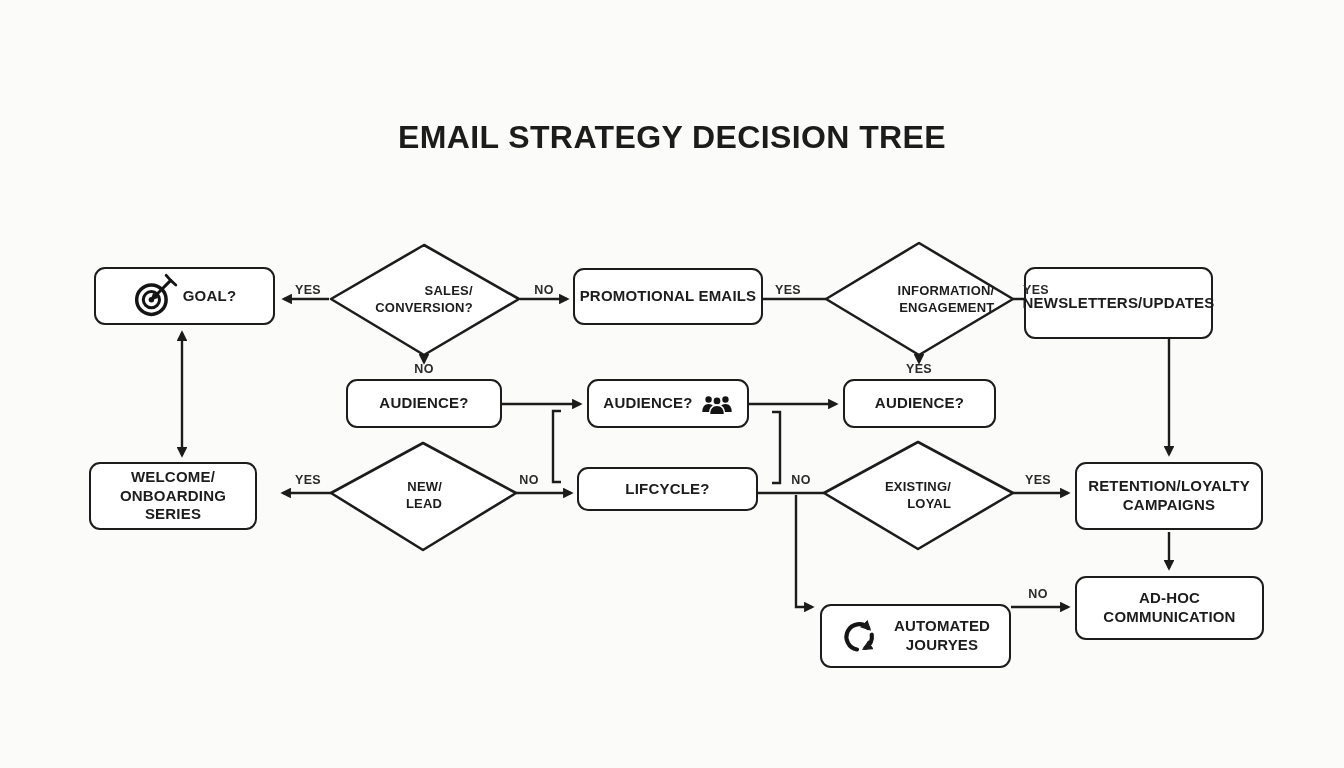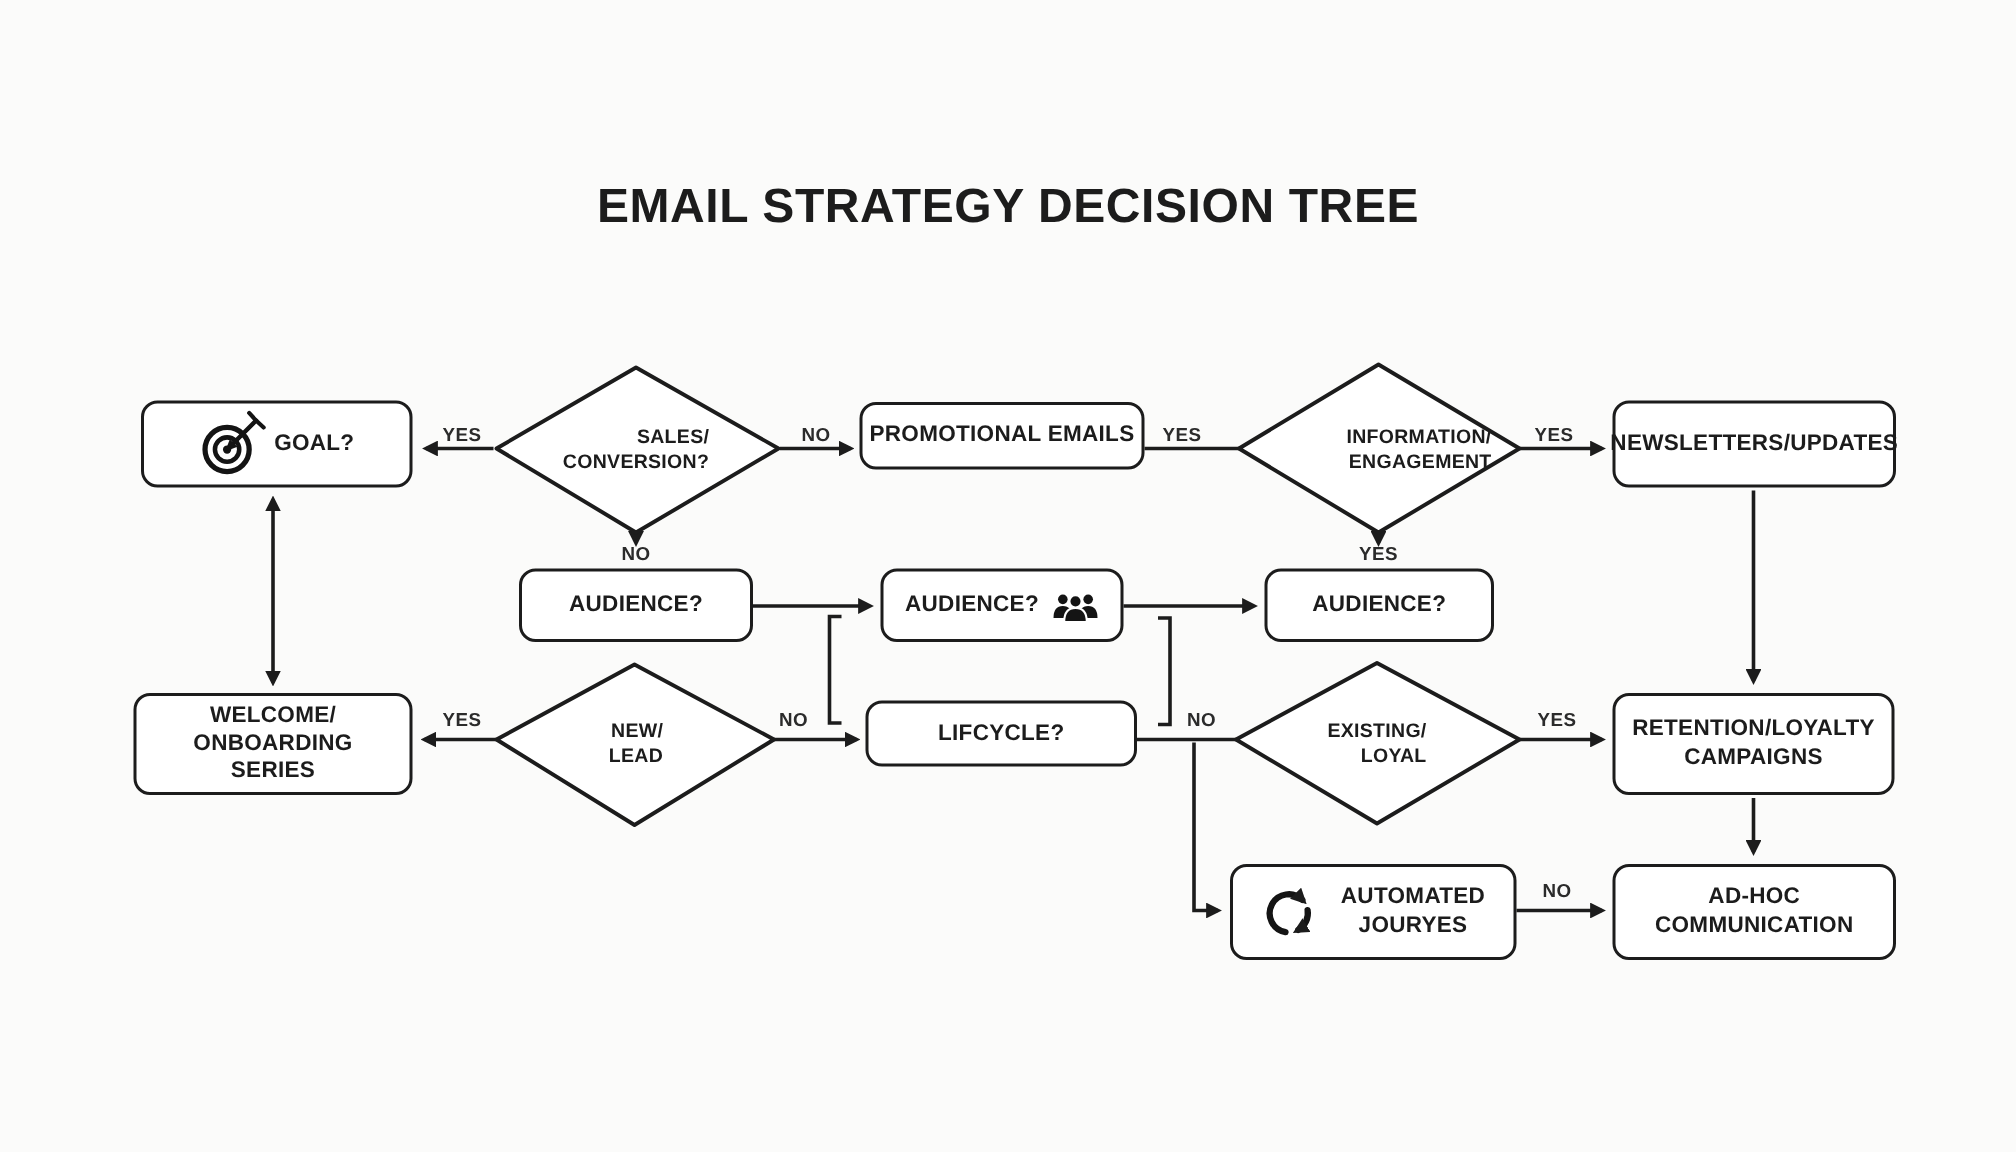--- a/index.html
+++ b/index.html
@@ -92,25 +92,25 @@
       <circle cx="20" cy="28" r="16" fill="none" stroke="#141414" stroke-width="3.8"></circle>
       <circle cx="20" cy="28" r="8.8" fill="none" stroke="#141414" stroke-width="3.3"></circle>
       <circle cx="20" cy="28" r="3" fill="#141414"></circle>
       <path d="M41 7 L23.5 24.5" stroke="#141414" stroke-width="3.2" stroke-linecap="round" fill="none"></path>
       <path d="M18.5 29.5 L27.5 26 L22 20.5 Z" fill="#141414"></path>
       <path d="M36 1.5 L41 7 L46.5 12" fill="none" stroke="#141414" stroke-width="3" stroke-linecap="round" stroke-linejoin="round"></path>
     </svg>
     <span>GOAL?</span>
   </div>
 
-  <div class="node" style="left:573px;top:268px;width:190px;height:45px;">
+  <div class="node" style="left:573px;top:268px;width:190px;height:57px;">
     <span>PROMOTIONAL EMAILS</span>
   </div>
 
-  <div class="node" style="left:1075px;top:267px;width:189px;height:58px;">
+  <div class="node" style="left:1024px;top:267px;width:189px;height:72px;">
     <span>NEWSLETTERS/UPDATES</span>
   </div>
 
   <div class="node" style="left:346px;top:379px;width:156px;height:49px;">
     <span>AUDIENCE?</span>
   </div>
 
   <div class="node" style="left:587px;top:379px;width:162px;height:49px;gap:8px;">
     <span>AUDIENCE?</span>
     <svg class="icon" width="32" height="24" viewBox="0 0 36 26">
@@ -120,40 +120,40 @@
       <path d="M20.5 22 Q20.5 13 27.5 13 Q34.5 13 34.5 22 Z" fill="#141414"></path>
       <circle cx="18" cy="9.5" r="4.6" fill="#141414" stroke="#ffffff" stroke-width="1.6"></circle>
       <path d="M9.5 25 Q9.5 14.5 18 14.5 Q26.5 14.5 26.5 25 Z" fill="#141414" stroke="#ffffff" stroke-width="1.6"></path>
     </svg>
   </div>
 
   <div class="node" style="left:843px;top:379px;width:153px;height:49px;">
     <span>AUDIENCE?</span>
   </div>
 
-  <div class="node stack" style="left:89px;top:462px;width:186px;height:68px;">
+  <div class="node stack" style="left:89px;top:462px;width:168px;height:68px;">
     <div>
       <span>WELCOME/</span>
       <span>ONBOARDING</span>
       <span>SERIES</span>
     </div>
   </div>
 
   <div class="node" style="left:577px;top:467px;width:181px;height:44px;">
     <span>LIFCYCLE?</span>
   </div>
 
   <div class="node stack" style="left:1075px;top:462px;width:188px;height:68px;">
     <div>
       <span>RETENTION/LOYALTY</span>
       <span>CAMPAIGNS</span>
     </div>
   </div>
 
-  <div class="node" style="left:820px;top:576px;width:191px;height:64px;gap:13px;">
+  <div class="node" style="left:820px;top:604px;width:191px;height:64px;gap:13px;">
     <svg class="icon" width="40" height="40" viewBox="0 0 44 44">
       <path d="M17.6 36.8 A14 14 0 1 1 29.9 13.1" fill="none" stroke="#141414" stroke-width="4.6" stroke-linecap="round" marker-end="url(#arrIcon)"></path>
       <path d="M33.8 20.6 A14 14 0 0 1 27 35.1" fill="none" stroke="#141414" stroke-width="4.6" stroke-linecap="round" marker-end="url(#arrIcon)"></path>
     </svg>
     <div class="stack">
       <span>AUTOMATED</span>
       <span>JOURYES</span>
     </div>
   </div>
 

